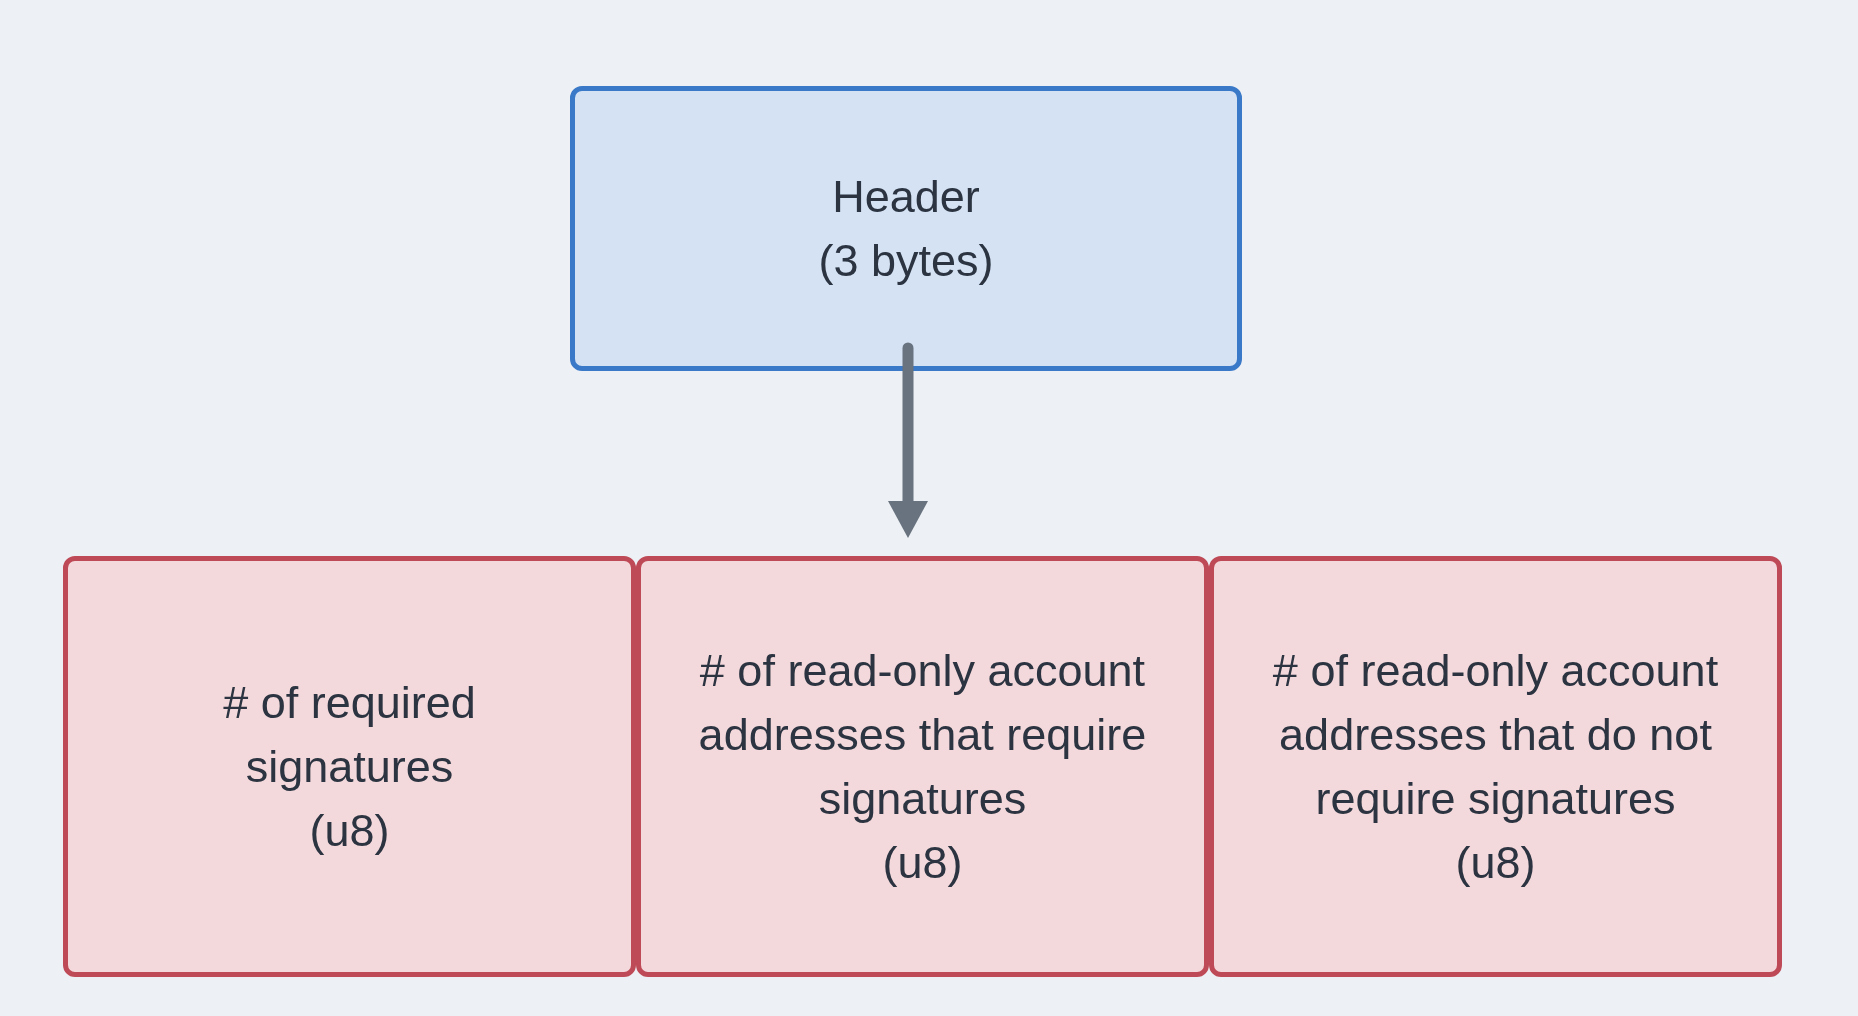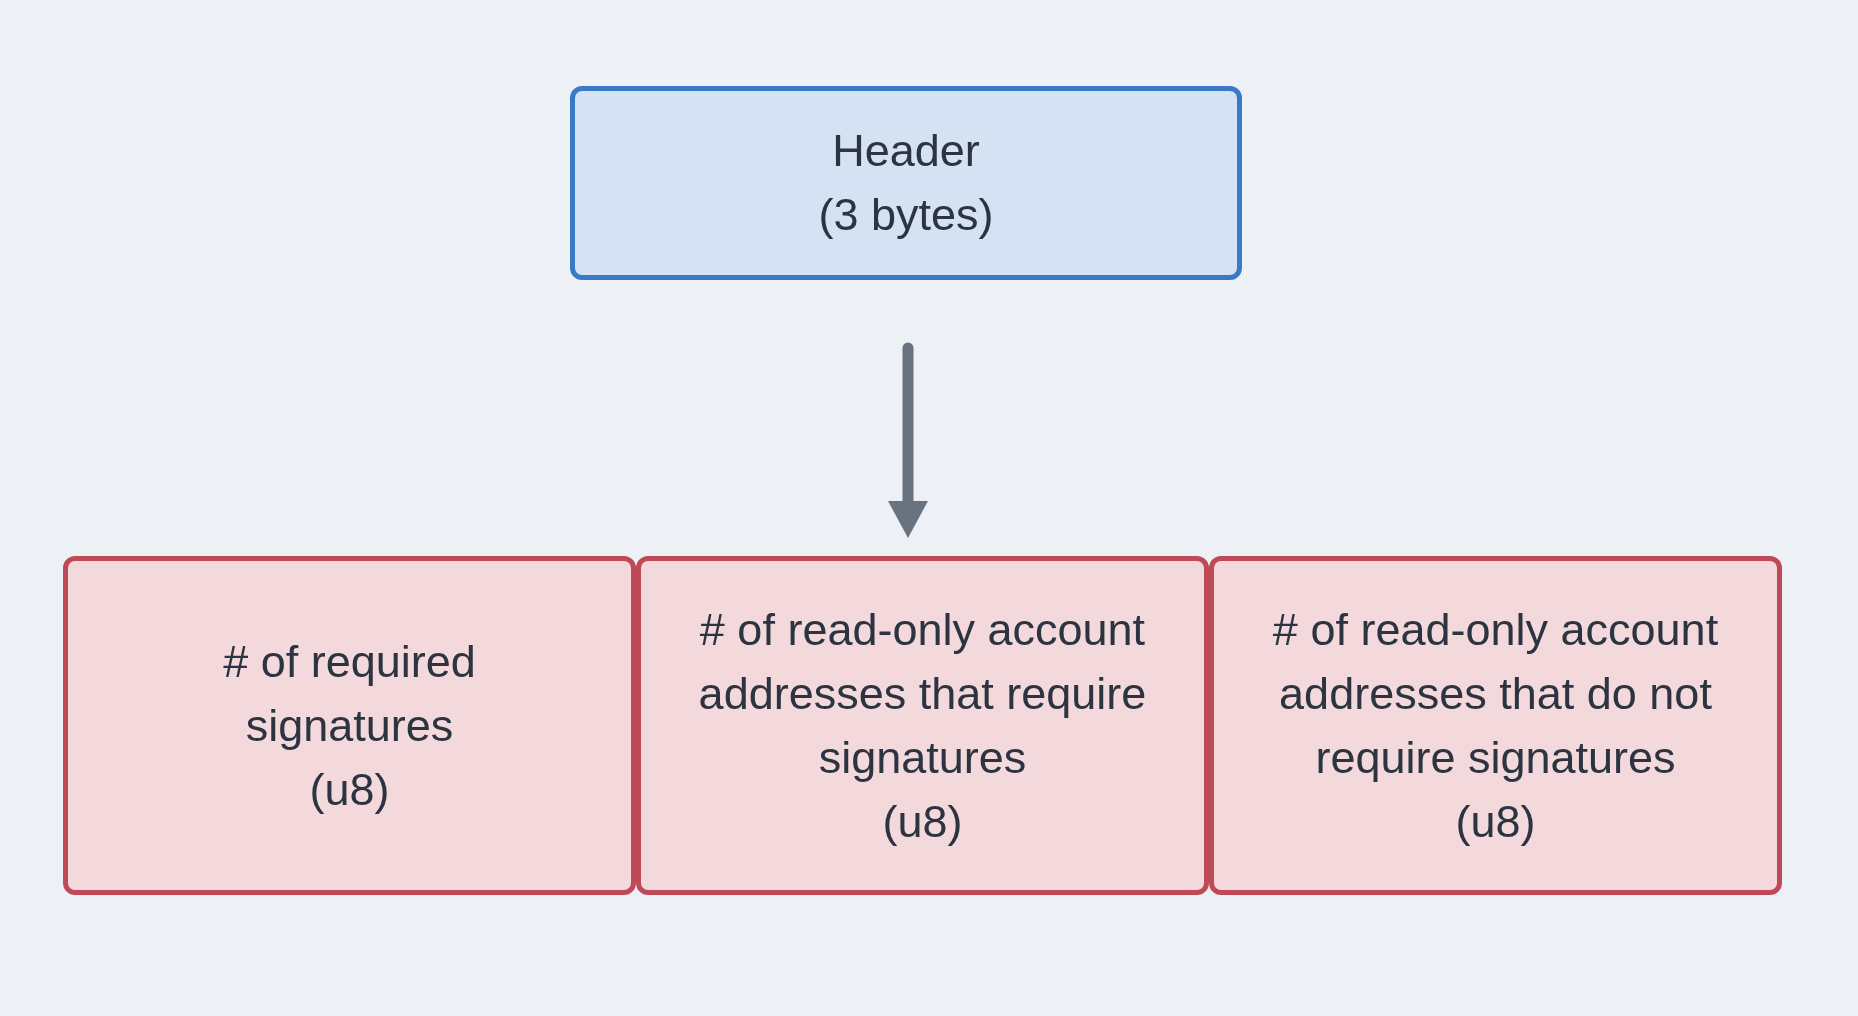--- a/index.html
+++ b/index.html
@@ -34,39 +34,39 @@
     font-size: 45px;
     line-height: 64px;
     font-weight: 400;
     color: var(--text);
   }
   .header-box {
     position: absolute;
     left: 570px;
     top: 86px;
     width: 672px;
-    height: 194px;
+    height: 285px;
     background: var(--blue-fill);
     border: 5px solid var(--blue-border);
     border-radius: 12px;
     align-items: center;
   }
   .arrow-svg {
     position: absolute;
     left: 880px;
     top: 335px;
     width: 56px;
     height: 210px;
   }
   .fields-row {
     position: absolute;
     left: 63px;
     top: 556px;
     width: 1719px;
-    height: 339px;
+    height: 421px;
     display: flex;
   }
   .field-box {
     flex: 1 1 0;
     background: var(--red-fill);
     border: 5px solid var(--red-border);
     border-radius: 12px;
     padding: 10px 14px;
   }
 </style>

